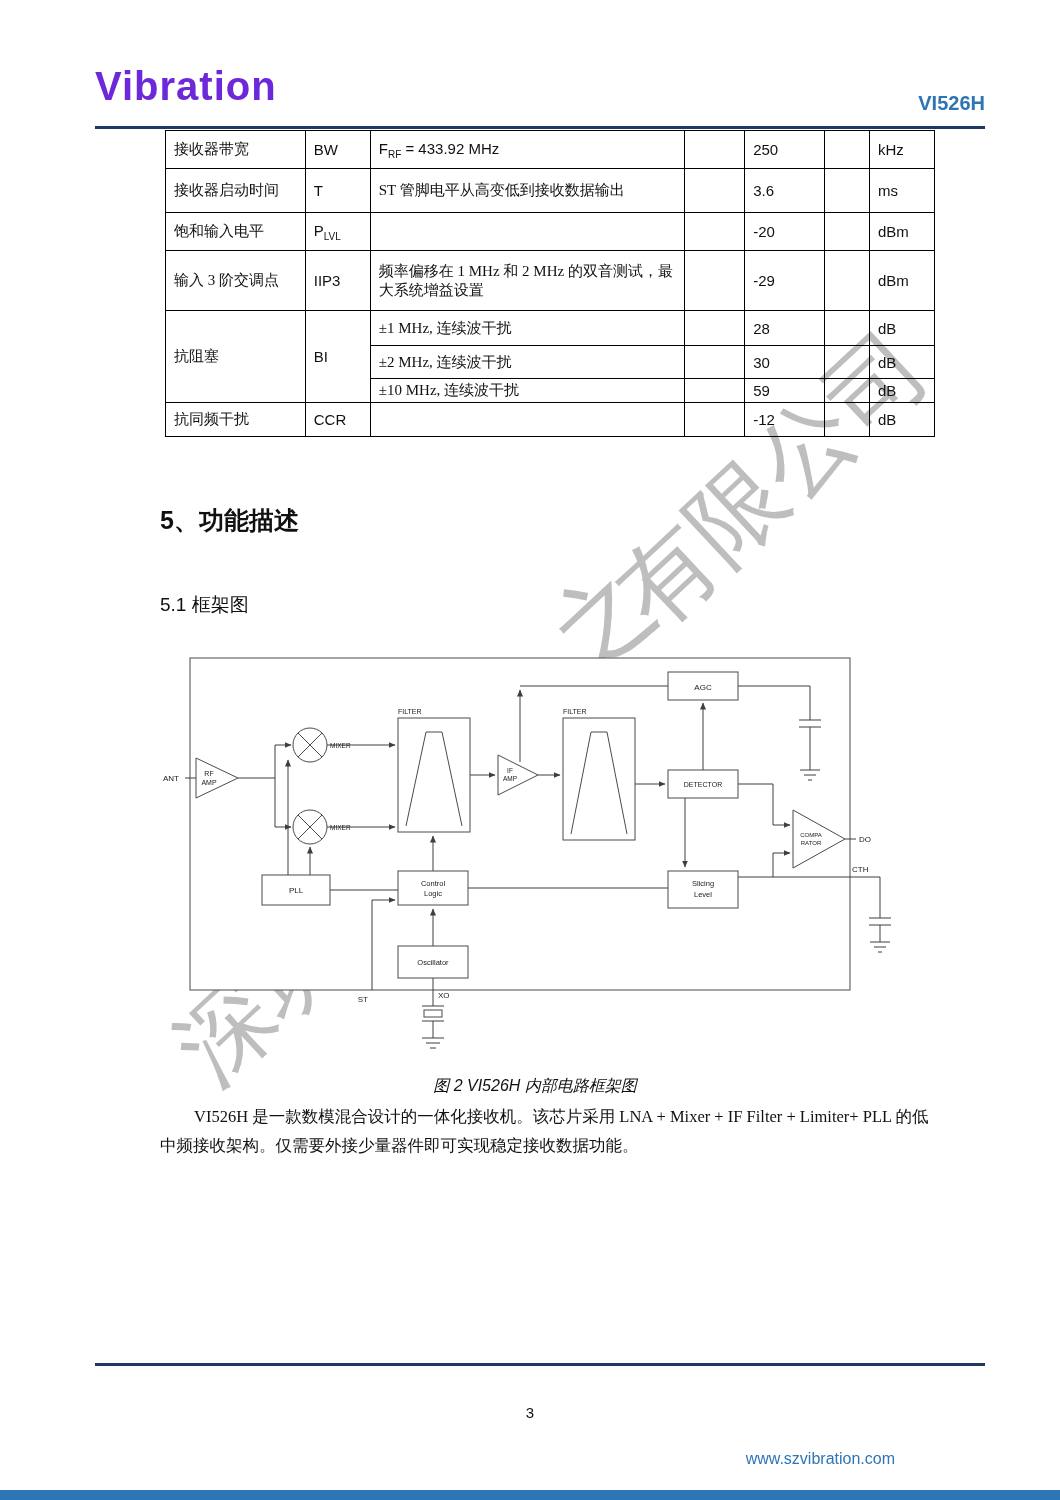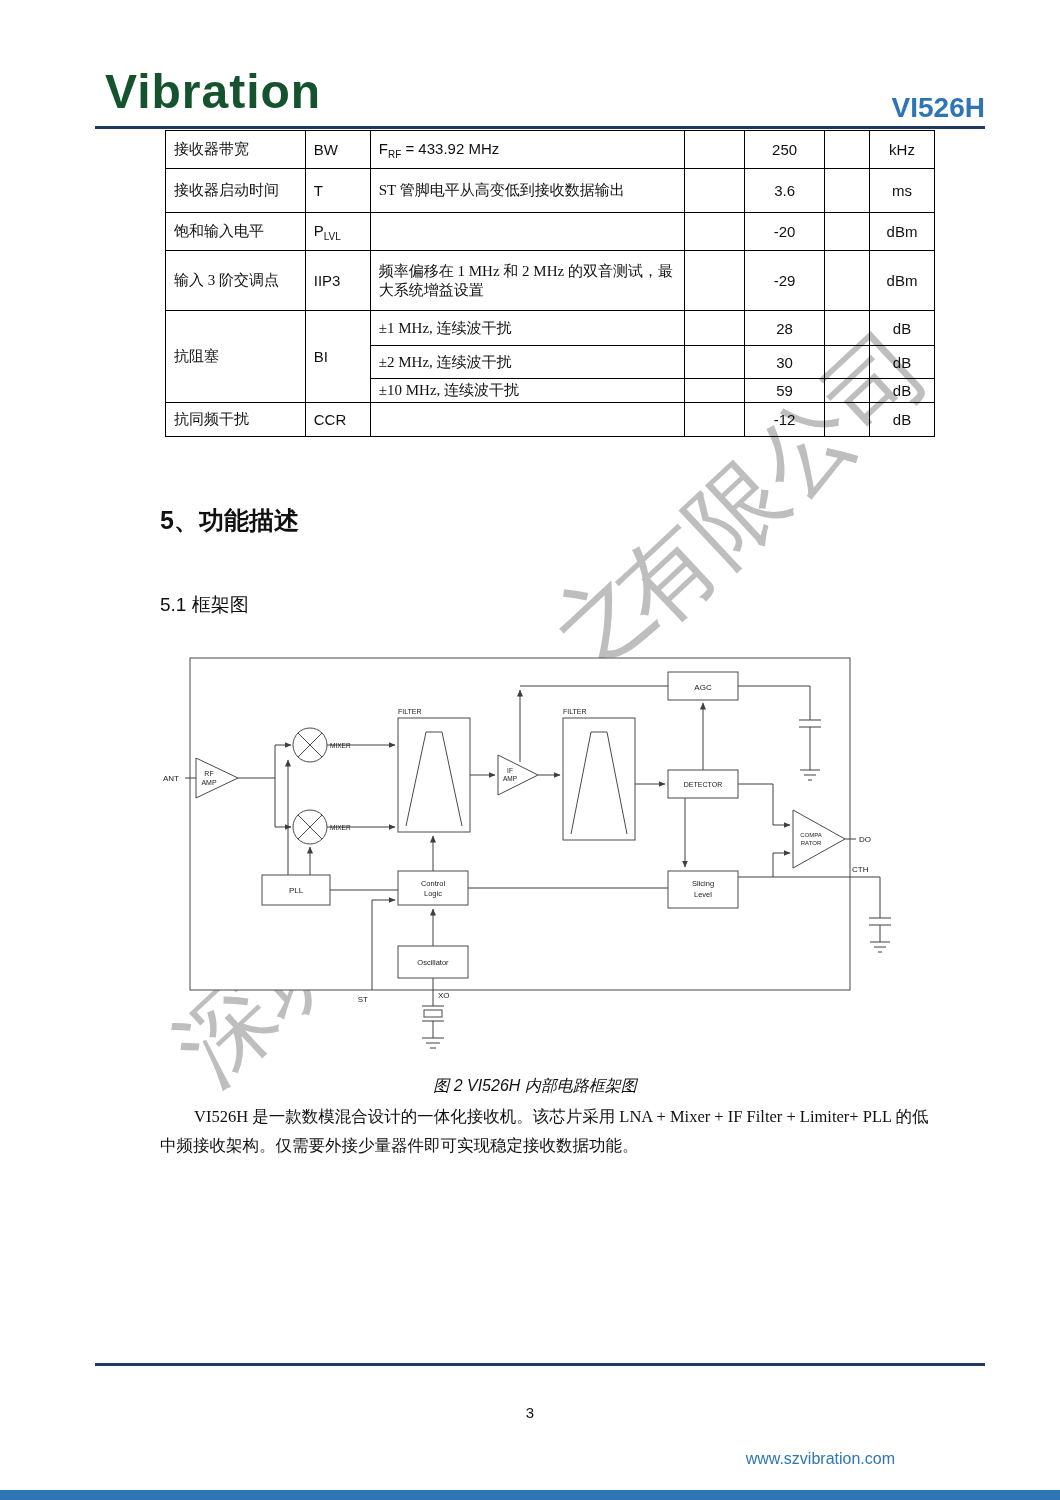--- a/index.html
+++ b/index.html
@@ -11,31 +11,31 @@
 
   
   .wm { position:absolute; z-index:1; font-size:95px; line-height:1;
         color:rgba(125,125,125,0.5); font-family:"Liberation Serif", serif;
         transform:rotate(-43deg); transform-origin:0 0; white-space:nowrap; }
   #wm1 { left:160px; top:1030px; }
   #wm2 { left:535px; top:618px; }
   #wm3 { left:601px; top:575px; }
 
   
-  #logo { left:105px; top:64px; font-size:48px; font-weight:800; color:#14532d;
+  #logo { left:95px; top:64px; font-size:40px; font-weight:800; color:#6d28d9;
           z-index:2; font-family:"Liberation Sans", sans-serif; letter-spacing:1px; }
-  #product { right:75px; top:92px; font-size:28px; font-weight:bold; color:#2e75b5;
+  #product { right:75px; top:92px; font-size:20px; font-weight:bold; color:#2e75b5;
              z-index:2; font-family:"Liberation Sans", sans-serif; }
   #header-rule { left:95px; top:126px; width:890px; height:3px; background:#1f3864; z-index:2; }
 
   
   #spec-table { position:absolute; left:165px; top:130px; width:770px; z-index:2;
                 border-collapse:collapse; font-size:15px; }
   #spec-table td { border:1px solid #000; padding:2px 8px; vertical-align:middle; }
-  #spec-table .c { text-align:center; }
+  #spec-table .c { text-align:left; }
   #spec-table sub { font-size:10px; }
   .r0 { height:38px; } .r1 { height:44px; } .r2 { height:38px; } .r3 { height:60px; }
   .r4 { height:35px; } .r5 { height:33px; } .r6 { height:23px;margin-top:44px; } .r7 { height:34px; }
 
   
   #h2 { left:160px; top:504px; font-size:25px; font-weight:bold; z-index:2;
         font-family:"Liberation Sans", sans-serif; }
   #h3 { left:160px; top:592px; font-size:19px; font-weight:normal; z-index:2;
         font-family:"Liberation Sans", sans-serif; }
 

